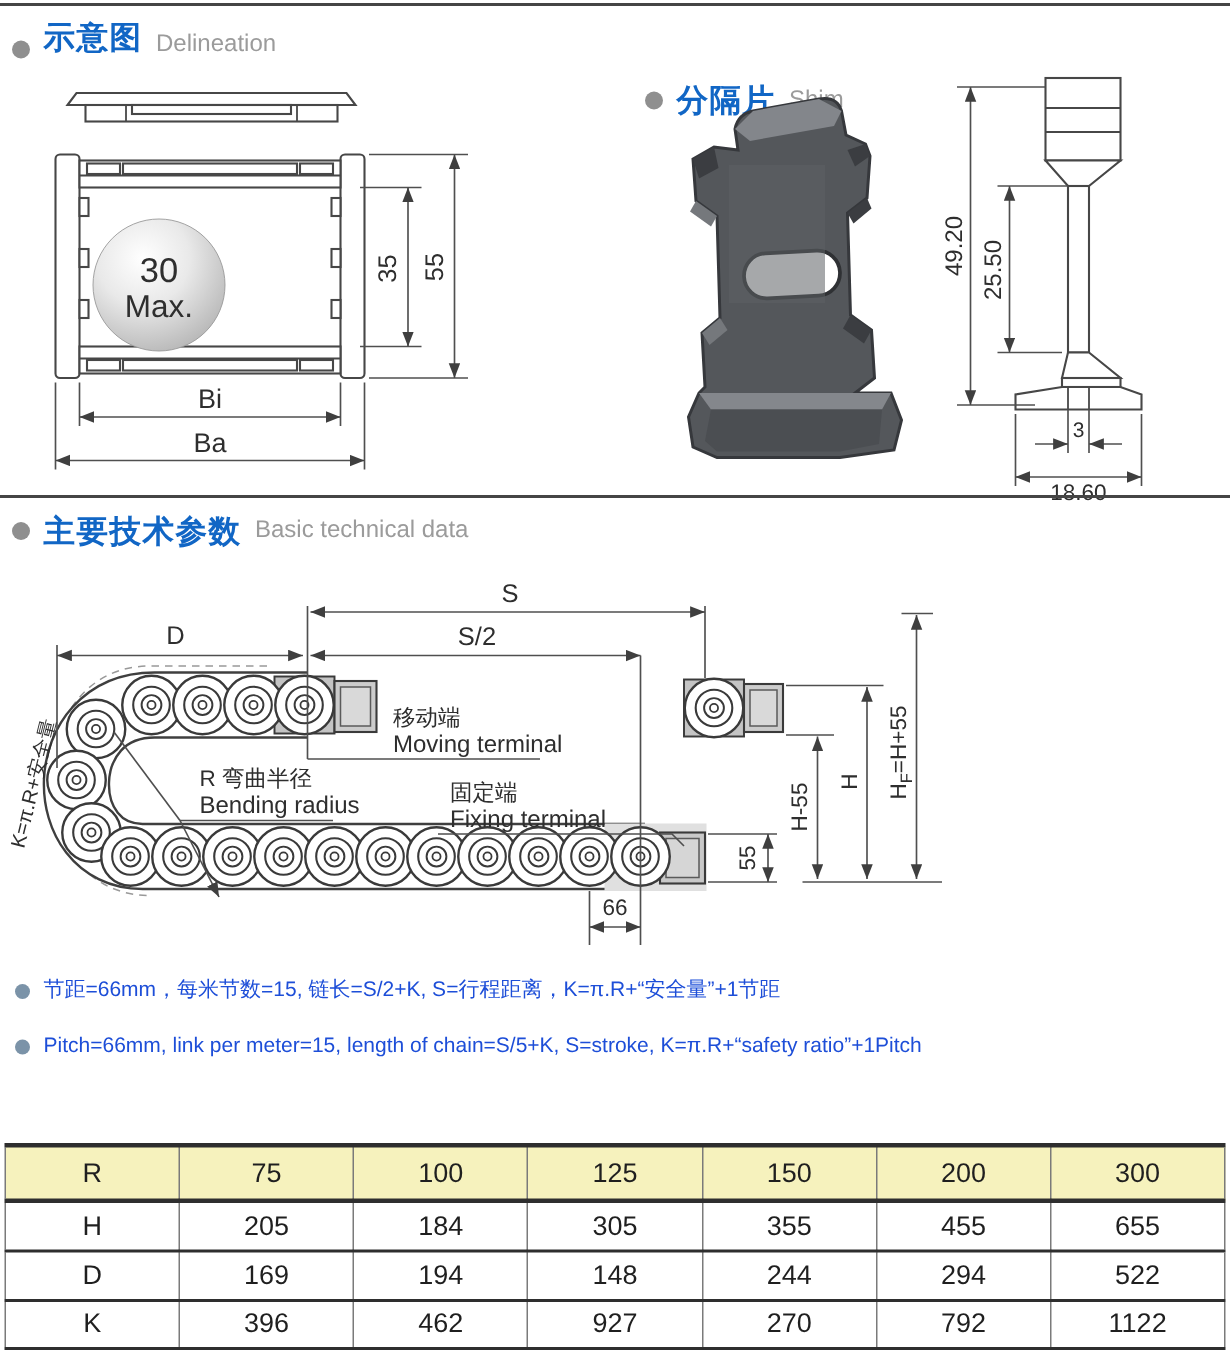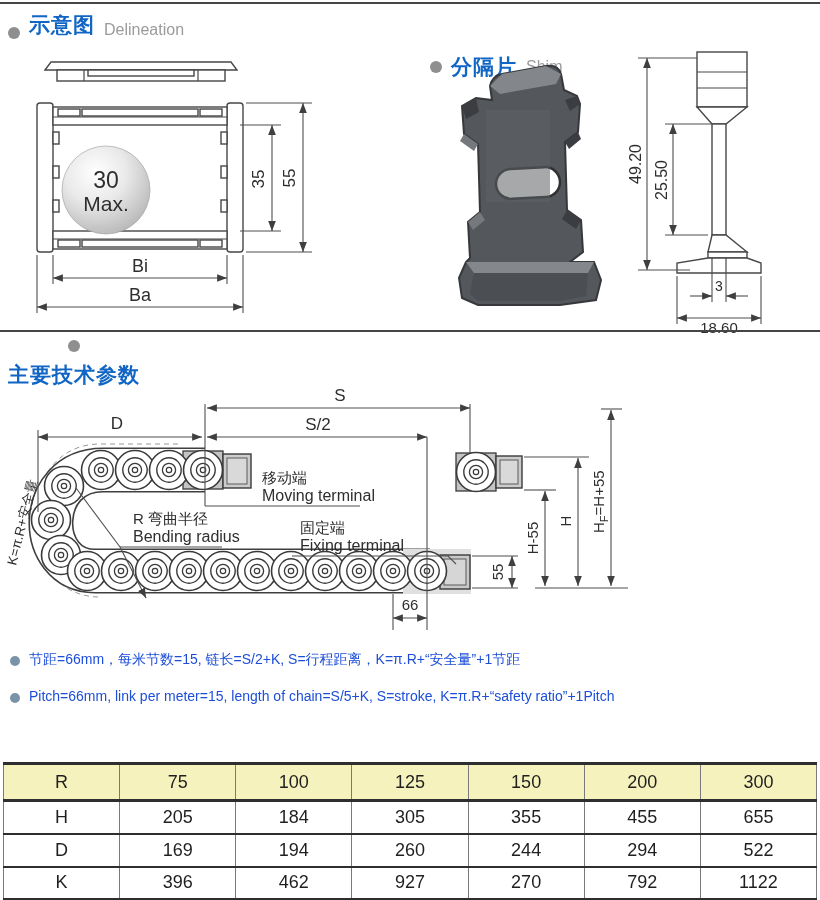--- a/index.html
+++ b/index.html
@@ -176,23 +176,24 @@
 
     <line class="dim" x1="677" y1="276" x2="677" y2="324"></line>
     <line class="dim" x1="761" y1="276" x2="761" y2="324"></line>
     <line class="dim" x1="677" y1="318" x2="761" y2="318" marker-start="url(#aS2)" marker-end="url(#aE2)"></line>
     <text x="719" y="333" font-size="15" text-anchor="middle">18.60</text>
   </g>
 </svg>
 
 <div class="abs divline"></div>
 
-<div class="abs sec-head" style="left:8px; top:340px;flex-direction:column;">
+<div class="abs sec-head" style="left:8px; top:340px;">
   <span class="sec-bullet"></span>
   <span class="sec-zh">主要技术参数</span>
+  <span class="sec-en">Basic technical data</span>
 </div>
 
 <svg class="abs" style="left:0px; top:380px;" width="650" height="265" viewBox="0 380 650 265">
   <defs>
     <marker id="aE3" markerWidth="10" markerHeight="8" refX="9" refY="3.5" orient="auto">
         <path d="M0,0 L9,3.5 L0,7 Z" fill="#3f3f3f"></path>
       </marker>
     <marker id="aS3" markerWidth="10" markerHeight="8" refX="9" refY="3.5" orient="auto-start-reverse">
         <path d="M0,0 L9,3.5 L0,7 Z" fill="#3f3f3f"></path>
       </marker>
@@ -333,21 +334,21 @@
       <td>184</td>
       <td>305</td>
       <td>355</td>
       <td>455</td>
       <td>655</td>
     </tr>
     <tr class="row">
       <td>D</td>
       <td>169</td>
       <td>194</td>
-      <td>260</td>
+      <td>148</td>
       <td>244</td>
       <td>294</td>
       <td>522</td>
     </tr>
     <tr class="row">
       <td>K</td>
       <td>396</td>
       <td>462</td>
       <td>927</td>
       <td>270</td>

